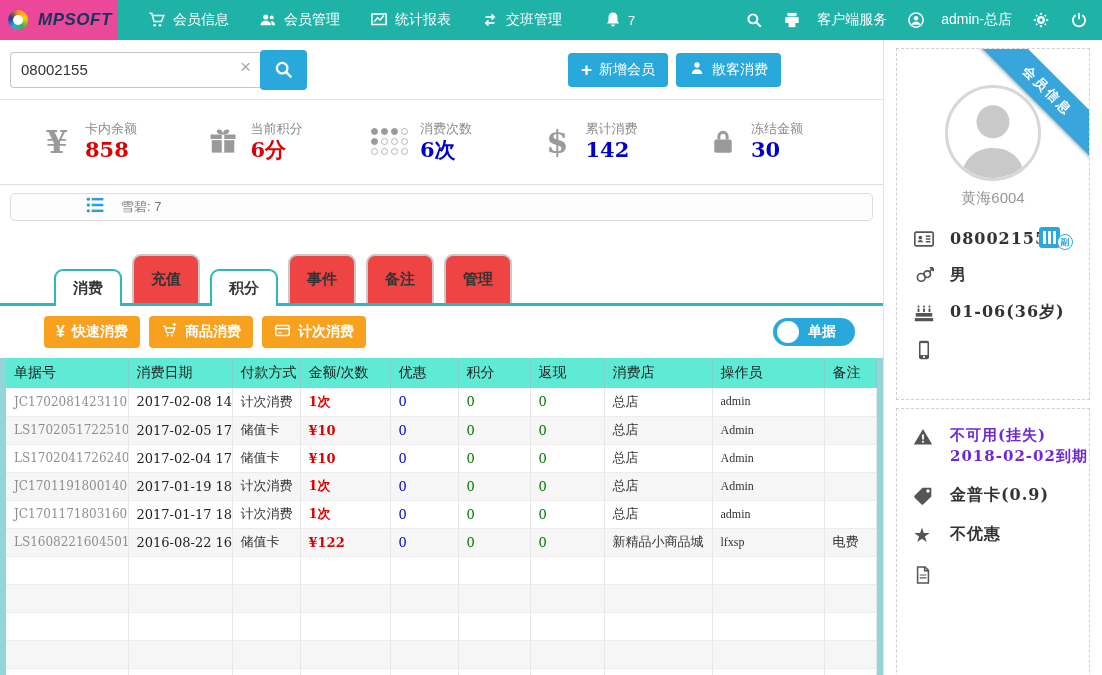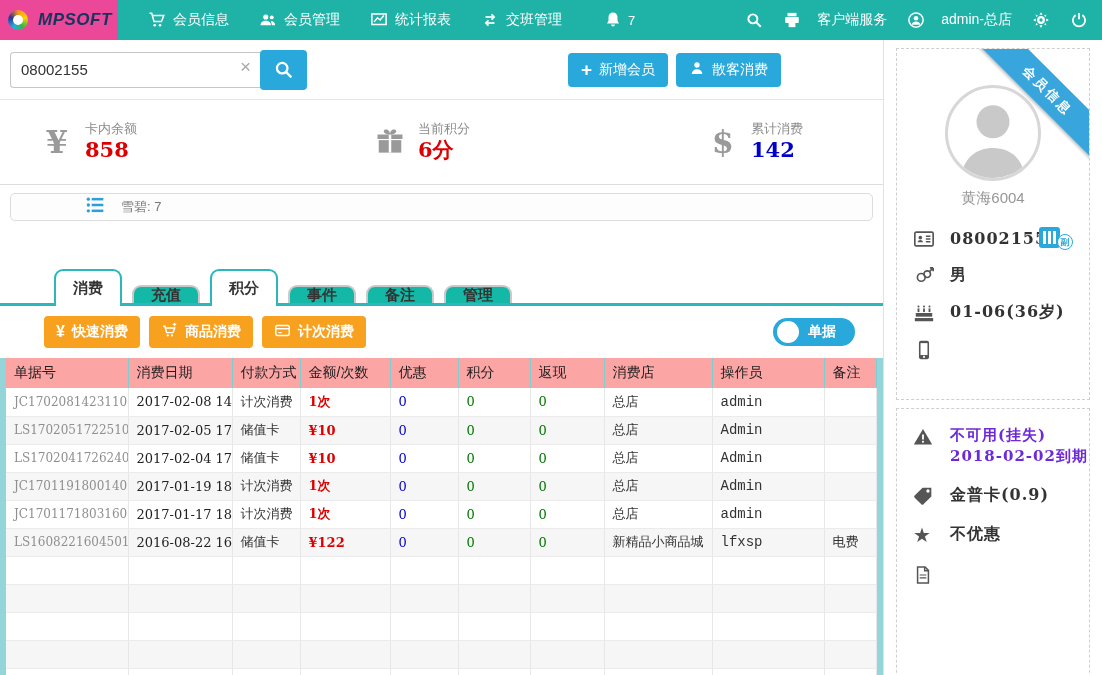--- a/index.html
+++ b/index.html
@@ -53,48 +53,48 @@
   .dots i { width:7px; height:7px; border-radius:50%; border:1px solid #b5b5b5; }
   .dots i.f { background:#9a9a9a; border-color:#9a9a9a; }
   
   .items-bar { margin:8px 10px 0; height:28px; border:1px solid #dcdcdc; border-radius:5px;
     display:flex; align-items:center; padding-left:74px; gap:16px; background:#fdfdfd; }
   .items-bar svg { width:20px; height:20px; }
   .items-text { color:#777; font-size:13px; }
   
   .tabs { margin-top:12px; padding-left:54px; border-bottom:3px solid #2bb8bd; display:flex; gap:10px;
     align-items:flex-end; width:100%; }
-  .tab { background:#14b8a6; border:2px solid #c9c9c9; border-bottom:none; border-radius:9px 9px 0 0;
-    padding:0 17px; font-size:15px; font-weight:bold; color:#333; height:18px; display:flex; align-items:center;
+  .tab { background:#ef4444; border:2px solid #c9c9c9; border-bottom:none; border-radius:9px 9px 0 0;
+    padding:0 17px; font-size:15px; font-weight:bold; color:#333; height:49px; display:flex; align-items:center;
     cursor:pointer; position:relative; }
   .tab.active { border-color:#2bb8bd; height:37px; margin-bottom:-3px; z-index:2; background:#fff;margin-top:36px; }
   
   .actions-row { display:flex; align-items:center; padding:10px 28px 10px 44px; }
   .btn-orange { background:#f7a11f; border:none; border-radius:4px; color:#fff; height:32px; padding:0 12px;
     font-size:14px; font-weight:bold; display:flex; align-items:center; gap:7px; margin-right:9px; cursor:pointer; }
   .btn-orange svg { width:17px; height:17px; }
   .btn-orange .glyph { font-size:16px; font-weight:bold; line-height:1; }
   .toggle { margin-left:auto; width:82px; height:28px; border-radius:15px; background:#29a9db;
     display:flex; align-items:center; cursor:pointer; }
   .knob { width:22px; height:22px; border-radius:50%; background:#fff; margin-left:4px; }
   .toggle-label { color:#fff; font-size:14px; margin-left:9px; font-weight:bold; }
   
   .table-wrap { border-left:6px solid #93d5d8; border-right:6px solid #93d5d8; height:351px; overflow:hidden; }
   table { border-collapse:collapse; width:100%; table-layout:fixed; }
-  thead th { background:#fca5a5; height:30px; font-size:14px; font-weight:normal; color:#1c1c1c;
+  thead th { background:#5eead4; height:30px; font-size:14px; font-weight:normal; color:#1c1c1c;
     text-align:left; padding:0 8px; border-right:1px solid #7fceD1; white-space:nowrap; overflow:hidden; }
   tbody td { height:28px; font-size:13px; padding:0 8px; border-bottom:1px solid #ebebeb;
     border-right:1px solid #e7e7e7; white-space:nowrap; overflow:hidden; color:#333; }
   tbody tr:nth-child(even) { background:#f6f6f6; }
   td.c-doc { color:#8f8f8f; font-family:"DejaVu Serif",serif; font-size:12px; }
   td.c-date { font-family:"DejaVu Serif",serif; color:#222; }
   td.c-amt { color:#dd0000; font-weight:bold; font-family:"DejaVu Serif",serif; }
   td.c-blue { color:#0000cc; font-family:"DejaVu Serif",serif; }
   td.c-green { color:#007700; font-family:"DejaVu Serif",serif; }
-  td.c-op { font-family:Liberation Mono, monospace; font-size:14px; }
+  td.c-op { font-family:Liberation Serif, serif; font-size:12px; }
   
   .sidebar { width:218px; flex:0 0 218px; padding:8px 12px; background:#fff; }
   .panel { border:1px dashed #cfcfcf; position:relative; overflow:hidden; background:#fff; }
   .panel1 { height:352px; }
   .ribbon { position:absolute; top:26px; right:-46px; transform:rotate(45deg); width:175px; text-align:center;
     background:#39a5dd; color:#fff; font-size:13px; font-weight:bold; padding:7px 0; letter-spacing:3px;
     box-shadow:0 2px 3px rgba(0,0,0,.25); }
   .avatar { width:96px; height:96px; margin:36px auto 0; border-radius:50%; border:3px solid #d7d7d7;
     overflow:hidden; background:#fff; }
   .avatar svg { width:100%; height:100%; }
@@ -274,25 +274,59 @@
               <path d="M12 6C9 6 7 4.8 7 3.4 7 2.3 8 2 9 2c2 0 3 2 3 4zm0 0c3 0 5-1.2 5-2.6C17 2.3 16 2 15 2c-2 0-3 2-3 4z"></path>
             </svg>
           </span>
           <span class="stat-text">
             <span class="stat-label">当前积分</span>
             <span class="stat-value red">6分</span>
           </span>
         </div>
         <div class="stat">
           <span class="stat-icon">
+            <span class="dots">
+              <i class="f"></i>
+              <i class="f"></i>
+              <i class="f"></i>
+              <i class=""></i>
+              <i class="f"></i>
+              <i class=""></i>
+              <i class=""></i>
+              <i class=""></i>
+              <i class=""></i>
+              <i class=""></i>
+              <i class=""></i>
+              <i class=""></i>
+            </span>
+          </span>
+          <span class="stat-text">
+            <span class="stat-label">消费次数</span>
+            <span class="stat-value blue">6次</span>
+          </span>
+        </div>
+        <div class="stat">
+          <span class="stat-icon">
             <span class="glyph">$</span>
           </span>
           <span class="stat-text">
             <span class="stat-label">累计消费</span>
             <span class="stat-value blue">142</span>
+          </span>
+        </div>
+        <div class="stat">
+          <span class="stat-icon">
+            <svg viewBox="0 0 24 24" fill="currentColor">
+              <path d="M7.5 10V7.5a4.5 4.5 0 0 1 9 0V10h-2.4V7.5a2.1 2.1 0 0 0-4.2 0V10z"></path>
+              <rect x="5" y="10" width="14" height="10.5" rx="1.5"></rect>
+            </svg>
+          </span>
+          <span class="stat-text">
+            <span class="stat-label">冻结金额</span>
+            <span class="stat-value blue">30</span>
           </span>
         </div>
       </div>
 
     <div class="items-bar">
       <span><svg viewBox="0 0 24 24" fill="#2b9fd8">
             <circle cx="4" cy="5" r="2"></circle>
             <circle cx="4" cy="12" r="2"></circle>
             <circle cx="4" cy="19" r="2"></circle>
             <rect x="8" y="3.5" width="14" height="3"></rect>

